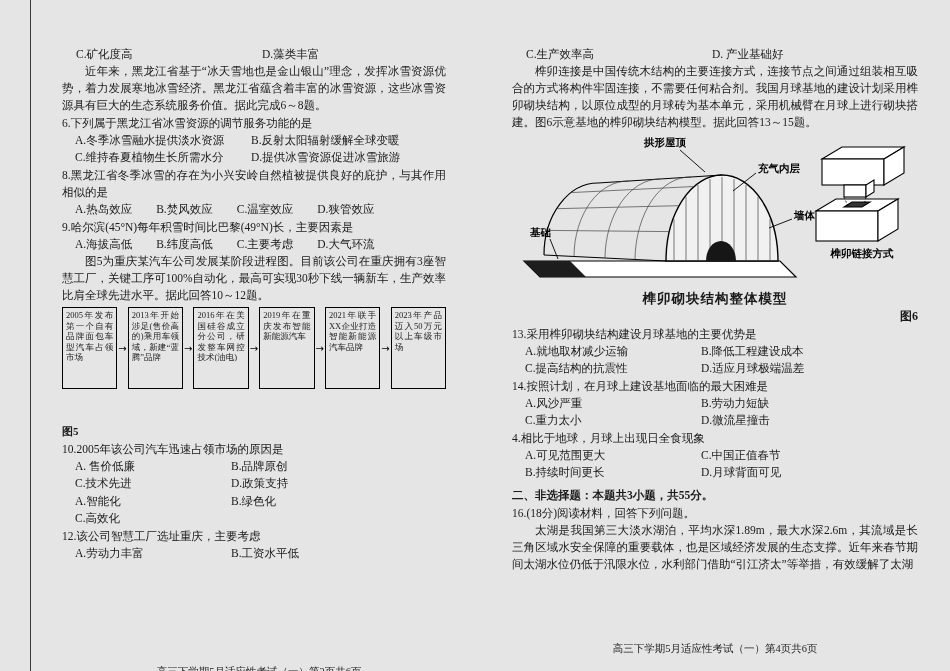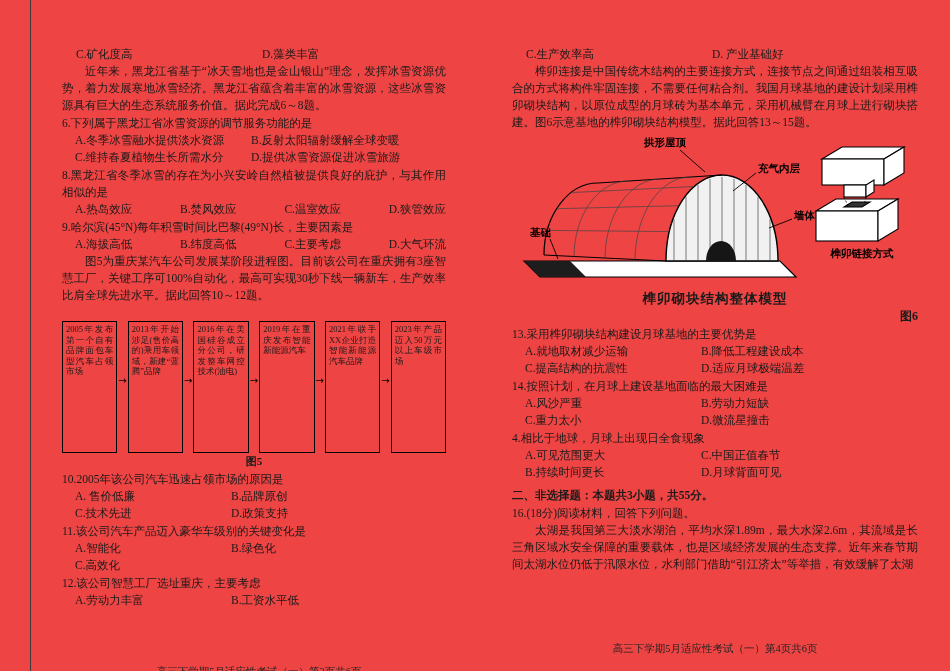--- a/index.html
+++ b/index.html
@@ -1,39 +1,39 @@
 <!DOCTYPE html>
 <html><head>
 <meta charset="utf-8">
 <style>
   * { margin:0; padding:0; box-sizing:border-box; }
   html,body { background:#ffffff; }
   .page {
-    position:relative; width:950px; height:671px; background:#ef4444;
+    position:relative; width:950px; height:671px; background:#e5e5e5;
     font-family:"Liberation Serif","DejaVu Serif",serif; color:#1a1a1a; overflow:hidden;
   }
   .binding-line { position:absolute; left:30px; top:0; width:1px; height:671px; background:#3a3a3a; }
   .col { position:absolute; top:46px; font-size:11.5px; line-height:17px; }
   .col-left  { left:62px;  width:384px; }
   .col-right { left:512px; width:406px; }
   .carry-row { display:grid; grid-template-columns:186px 1fr; padding-left:14px; }
   .passage { text-indent:2em; text-align:justify; }
   .stem { text-align:justify; }
   .opts2 { display:grid; grid-template-columns:176px 1fr; padding-left:13px; }
   .optsrow2 { display:grid; grid-template-columns:156px 1fr; padding-left:13px; }
-  .opts4 { display:flex; gap:24px; padding-left:13px;justify-content:space-between; }
+  .opts4 { display:flex; gap:24px; padding-left:13px; }
   .opts2 span, .opts4 span, .optsrow2 span, .carry-row span { white-space:nowrap; }
   .fig5 { margin:3px 0 2px; }
   .fc { display:flex; align-items:stretch; }
   .fc-box {
-    width:56px; height:132px; border:1px solid #000; font-size:8.5px; line-height:10.5px;
-    padding:2px 3px; overflow:hidden; text-align:justify;margin-top:14px;
+    width:56px; height:82px; border:1px solid #000; font-size:8.5px; line-height:10.5px;
+    padding:2px 3px; overflow:hidden; text-align:justify;
   }
   .fc-arrow { align-self:center; font-family:"DejaVu Sans",sans-serif; font-size:10px; padding:0 1px; color:#000; }
-  .fig-cap { text-align:center; font-weight:bold; font-size:11px; line-height:16px; }
+  .fig-cap { text-align:left; font-weight:bold; font-size:11px; line-height:16px;margin-top:34px; }
   .fig6-wrap { margin:2px 0 2px; }
   .fig6-cap { text-align:center; font-weight:bold; font-size:13.5px; line-height:18px; letter-spacing:1px; }
   .fig6-num { text-align:right; font-weight:bold; font-size:12px; line-height:16px; }
   .section-head { font-weight:bold; margin-top:6px; }
   .material { text-indent:2em; text-align:justify; }
   .q { margin-top:1px; }
   .footer { position:absolute; top:642px; font-size:10.5px; color:#222; text-align:center; }
   .footer-left  { left:67px;  width:384px;margin-top:23px; }
   .footer-right { left:512px; width:406px; }
   svg text { font-family:"Liberation Serif","DejaVu Serif",serif; fill:#000; }
@@ -107,21 +107,20 @@
       <div class="stem">10.2005年该公司汽车迅速占领市场的原因是</div>
       <div class="optsrow2">
         <span>A. 售价低廉</span>
         <span>B.品牌原创</span>
         <span>C.技术先进</span>
         <span>D.政策支持</span>
       </div>
     </div>
 
     <div class="q">
-      <div class="stem">11.该公司汽车产品迈入豪华车级别的关键变化是</div>
       <div class="optsrow2">
         <span>A.智能化</span>
         <span>B.绿色化</span>
         <span>C.高效化</span>
       </div>
     </div>
 
     <div class="q">
       <div class="stem">12.该公司智慧工厂选址重庆，主要考虑</div>
       <div class="optsrow2">

